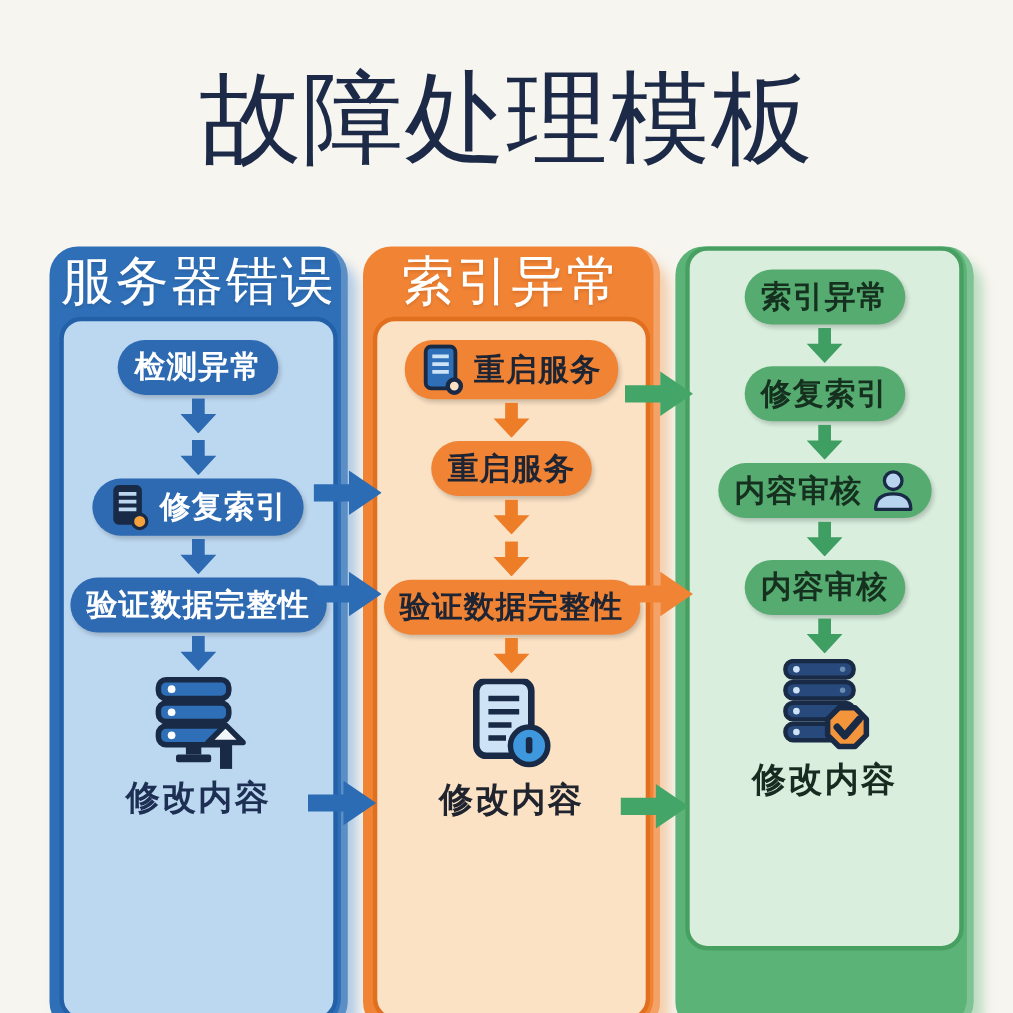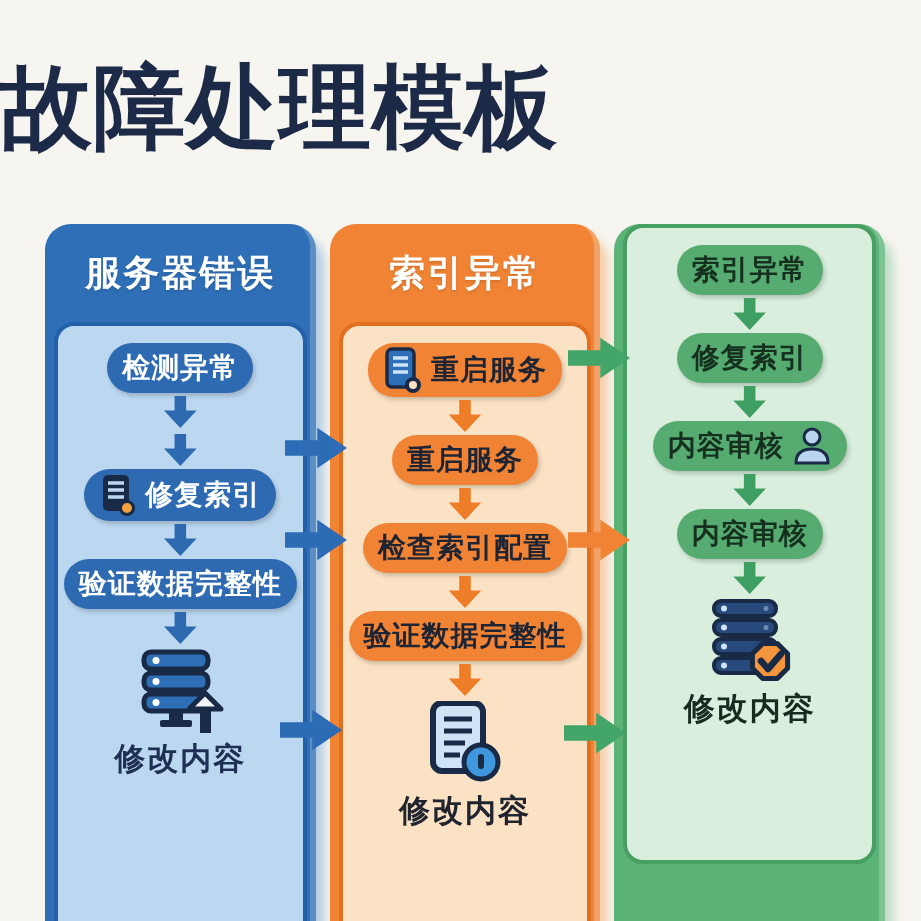--- a/index.html
+++ b/index.html
@@ -7,23 +7,23 @@
   body {
     background:#f7f5ef;
     font-family:"Liberation Sans","DejaVu Sans",sans-serif;
     position:relative;
     overflow:hidden;
   }
 
   
   .title {
     padding-top:46px;
-    text-align:left;
+    text-align:center;
     font-size:92px;
-    font-weight:700;
+    font-weight:400;
     letter-spacing:1px;
     color:#1c2947;
   }
 
   
   .columns {
     position:absolute;
     left:45px; top:224px;
     width:840px;
     display:flex;
@@ -33,25 +33,25 @@
     flex:1;
     border-radius:26px;
     padding:0 9px 9px;
     position:relative;
   }
   .card.c-blue   { background:#2f6fb7; box-shadow:8px 12px 10px rgba(125,170,220,.55), inset -6px -3px 0 rgba(255,255,255,.22); }
   .card.c-orange { background:#f18334; box-shadow:8px 12px 10px rgba(243,176,120,.55), inset -6px -3px 0 rgba(255,255,255,.25); }
   .card.c-green  { background:#5cb377; box-shadow:8px 12px 10px rgba(150,205,165,.6),  inset -6px -3px 0 rgba(255,255,255,.22); }
 
   .card-header {
-    height:98px;
+    height:64px;
     display:flex; align-items:center; justify-content:center;
     color:#ffffff;
-    font-size:36px;
-    font-weight:700;
+    font-size:48px;
+    font-weight:400;
     letter-spacing:2px;
     text-shadow:0 2px 3px rgba(0,0,0,.12);
   }
   .panel {
     height:640px;
     border-radius:20px;
     border:4px solid transparent;
     display:flex; flex-direction:column; align-items:center;
     padding:17px 5px 8px;
   }
@@ -184,23 +184,20 @@
         </span>
         <span>重启服务</span>
       </div>
       <div class="varrow"></div>
 
       <div class="pill">
         <span>重启服务</span>
       </div>
       <div class="varrow"></div>
 
-      <div class="pill">
-        <span>检查索引配置</span>
-      </div>
       <div class="varrow"></div>
 
       <div class="pill">
         <span>验证数据完整性</span>
       </div>
       <div class="varrow"></div>
 
       <div class="final-icon">
         <svg width="100" height="86" viewBox="0 0 100 86">
           <rect x="18" y="2" width="50" height="68" rx="9" fill="#cfe3f6" stroke="#182a45" stroke-width="6"></rect>

